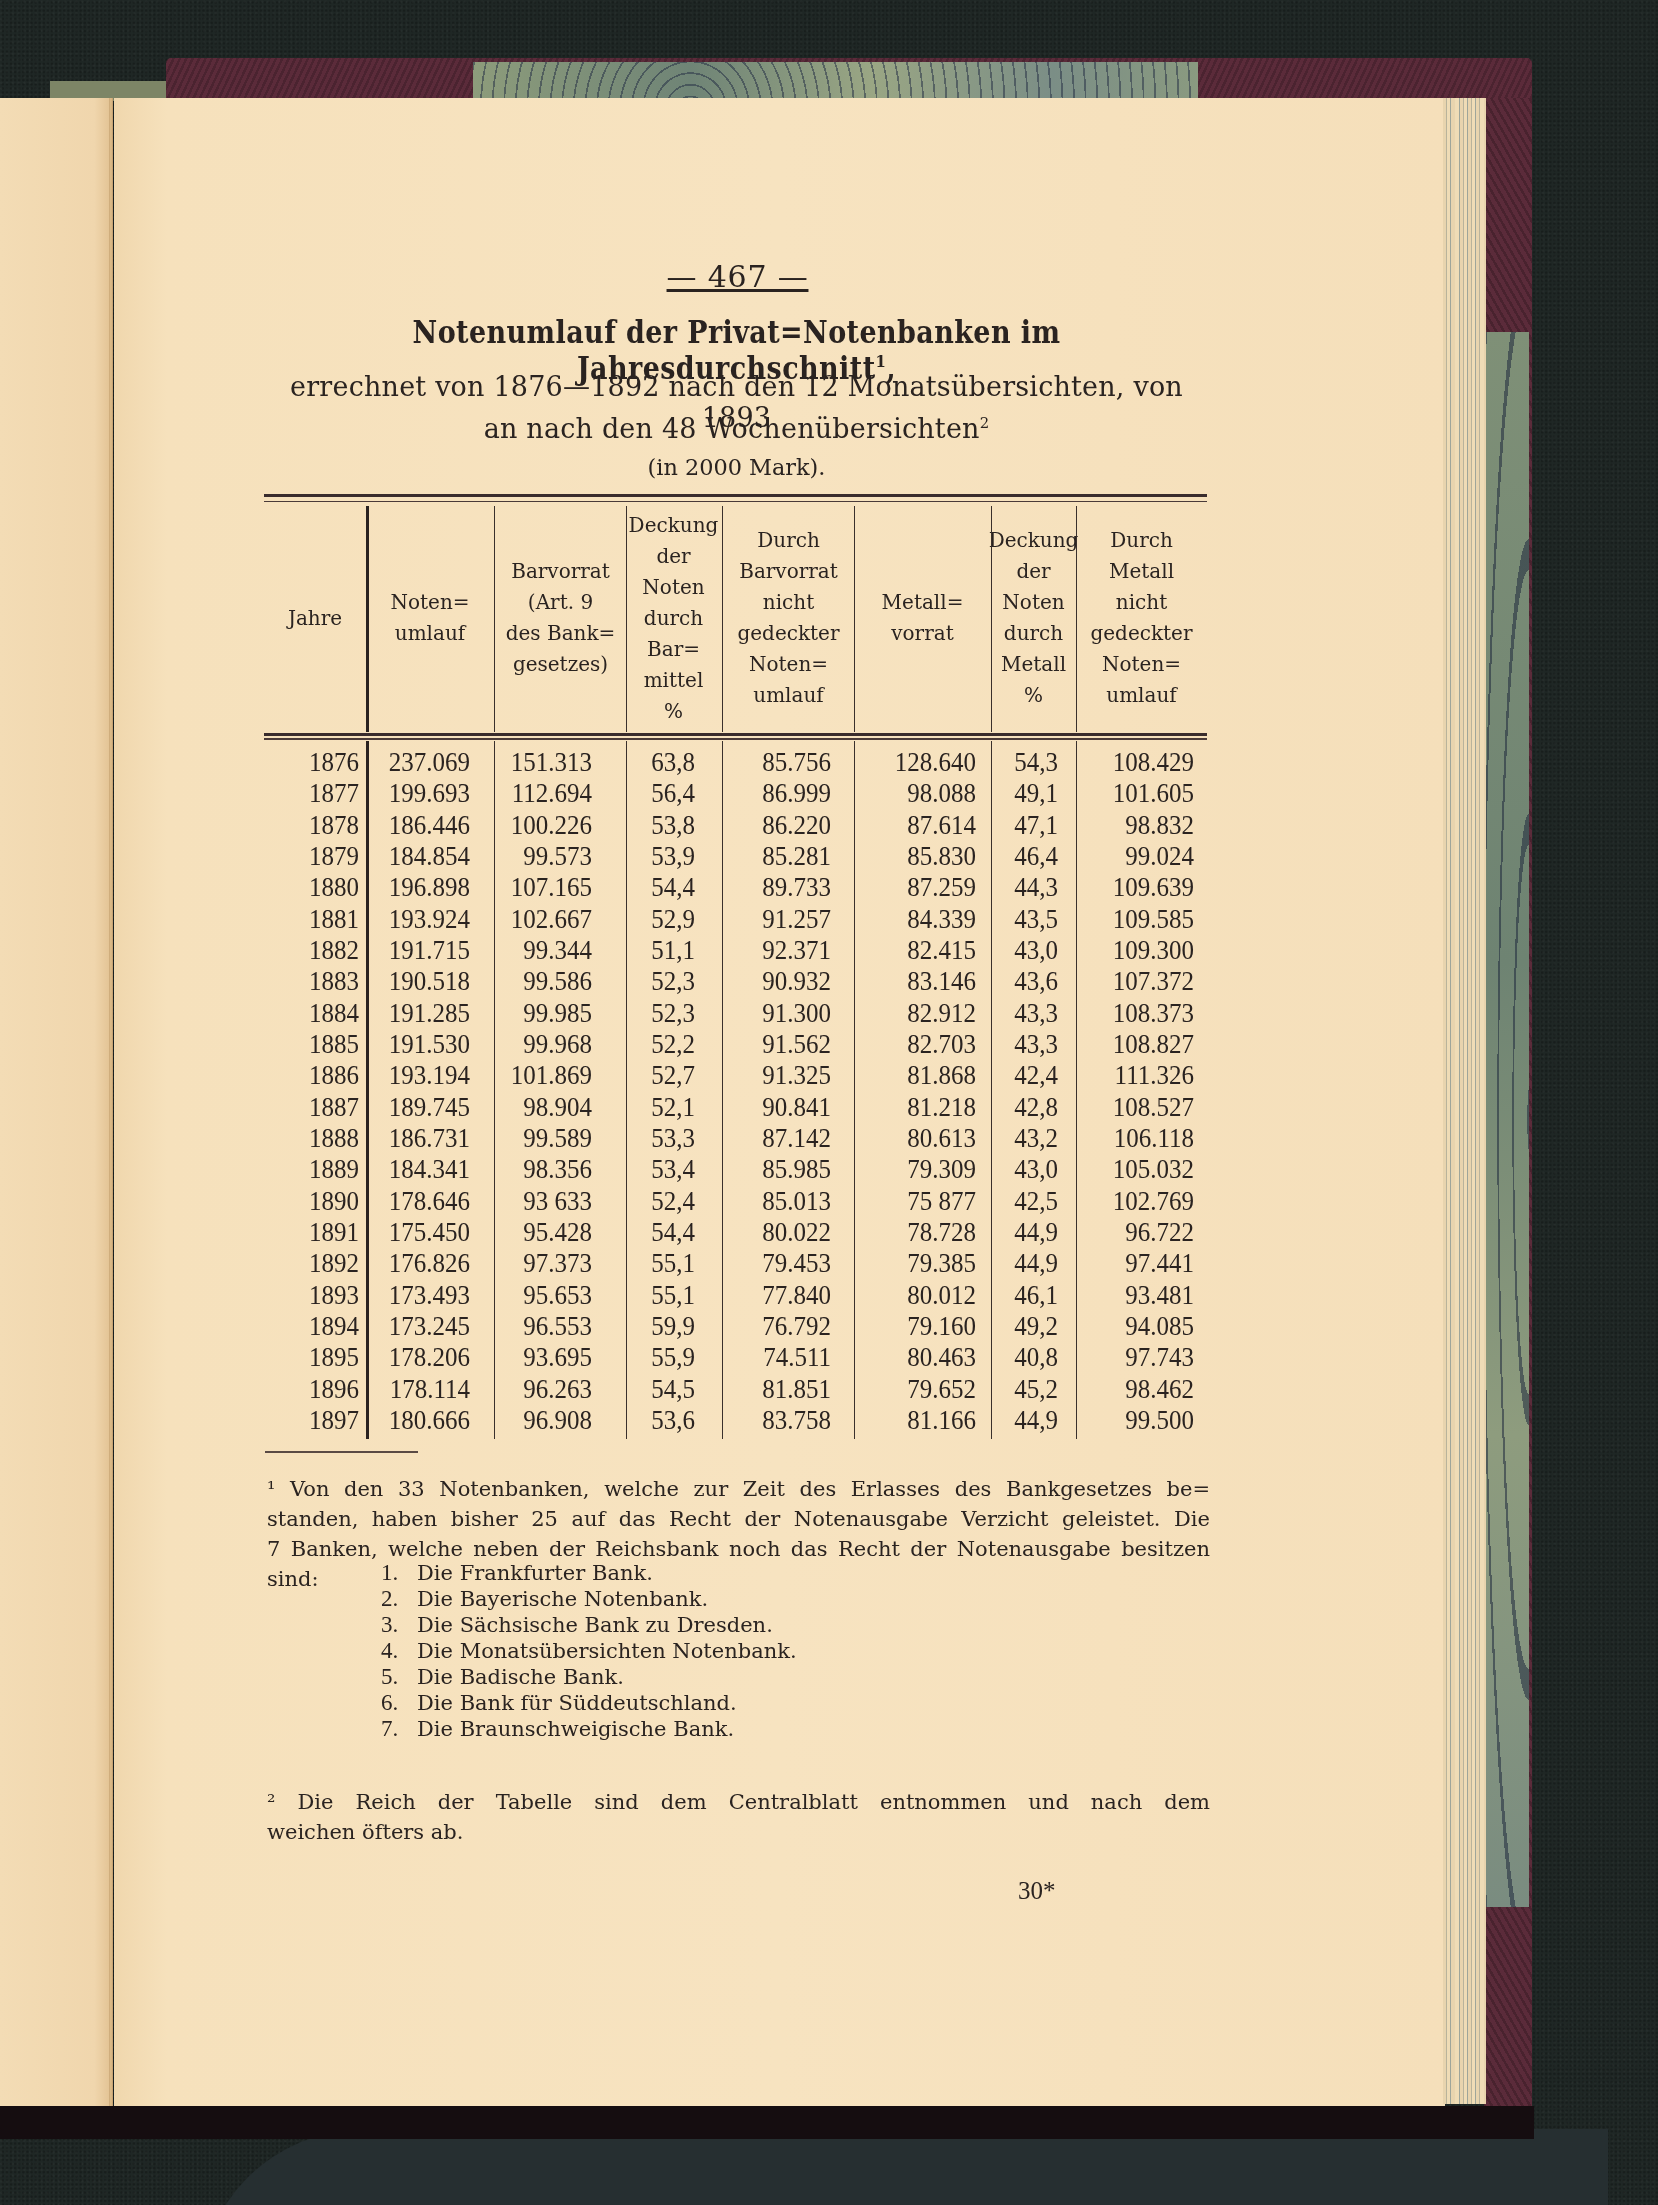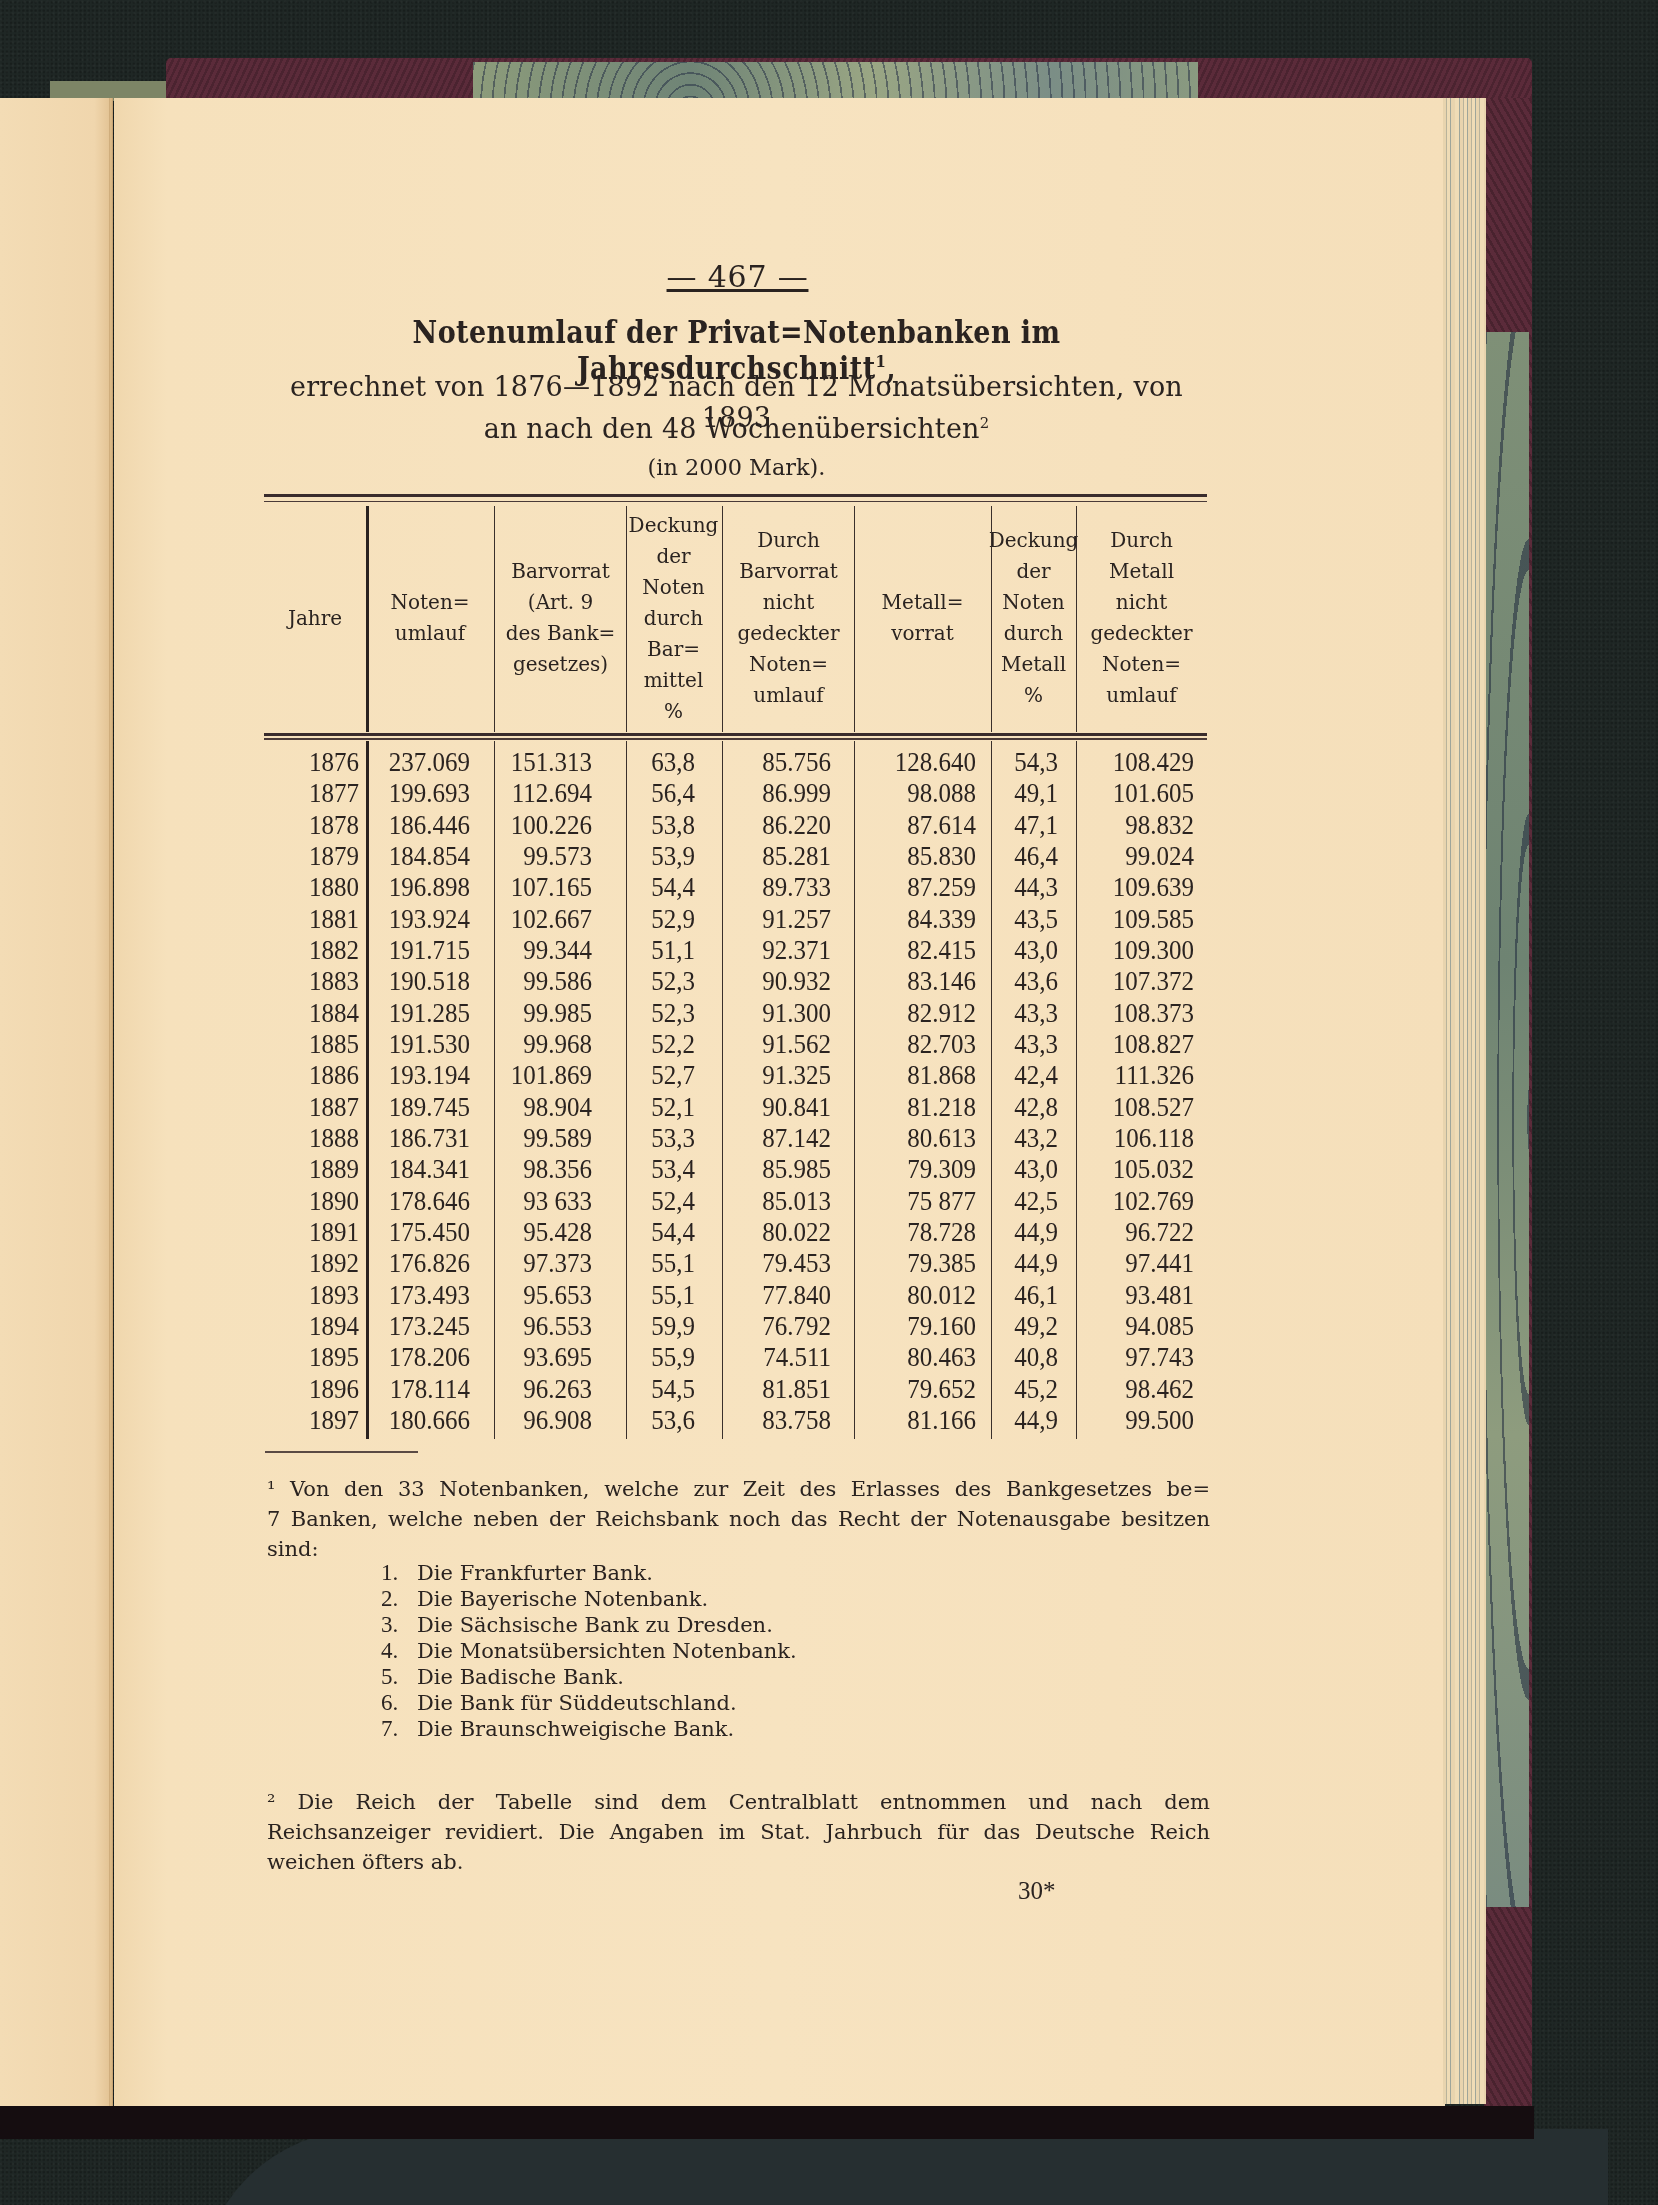--- a/index.html
+++ b/index.html
@@ -430,33 +430,33 @@
         <div class="cell" style="left: 727px; width: 67px;">44,9</div>
         <div class="cell" style="left: 812px; width: 118px;">99.500</div>
       </div>
     </div>
 </div>
 
 <div class="fn-rule"></div>
 
 <div class="fn" style="top:1474px">
   <span class="fn-line just">¹ Von den 33 Notenbanken, welche zur Zeit des Erlasses des Bankgesetzes be=</span>
+  <span class="fn-line just">standen, haben bisher 25 auf das Recht der Notenausgabe Verzicht geleistet. Die</span>
   <span class="fn-line just">7 Banken, welche neben der Reichsbank noch das Recht der Notenausgabe besitzen sind:</span>
 </div>
 
 <div class="fn-list" id="bank-list">
     <div class="item"><span class="num">1.</span><span>Die Frankfurter Bank.</span></div>
     <div class="item"><span class="num">2.</span><span>Die Bayerische Notenbank.</span></div>
     <div class="item"><span class="num">3.</span><span>Die Sächsische Bank zu Dresden.</span></div>
     <div class="item"><span class="num">4.</span><span>Die Monatsübersichten Notenbank.</span></div>
     <div class="item"><span class="num">5.</span><span>Die Badische Bank.</span></div>
     <div class="item"><span class="num">6.</span><span>Die Bank für Süddeutschland.</span></div>
     <div class="item"><span class="num">7.</span><span>Die Braunschweigische Bank.</span></div>
   </div>
 
 <div class="fn" style="top:1787px">
   <span class="fn-line just">² Die Reich der Tabelle sind dem Centralblatt entnommen und nach dem</span>
-  <span class="fn-line just">Reichsanzeiger revidiert. Die Angaben im Stat. Jahrbuch für das Deutsche Reich</span>
   <span class="fn-line">weichen öfters ab.</span>
 </div>
 
 <div class="sig">30*</div>
 
 
 </body></html>

